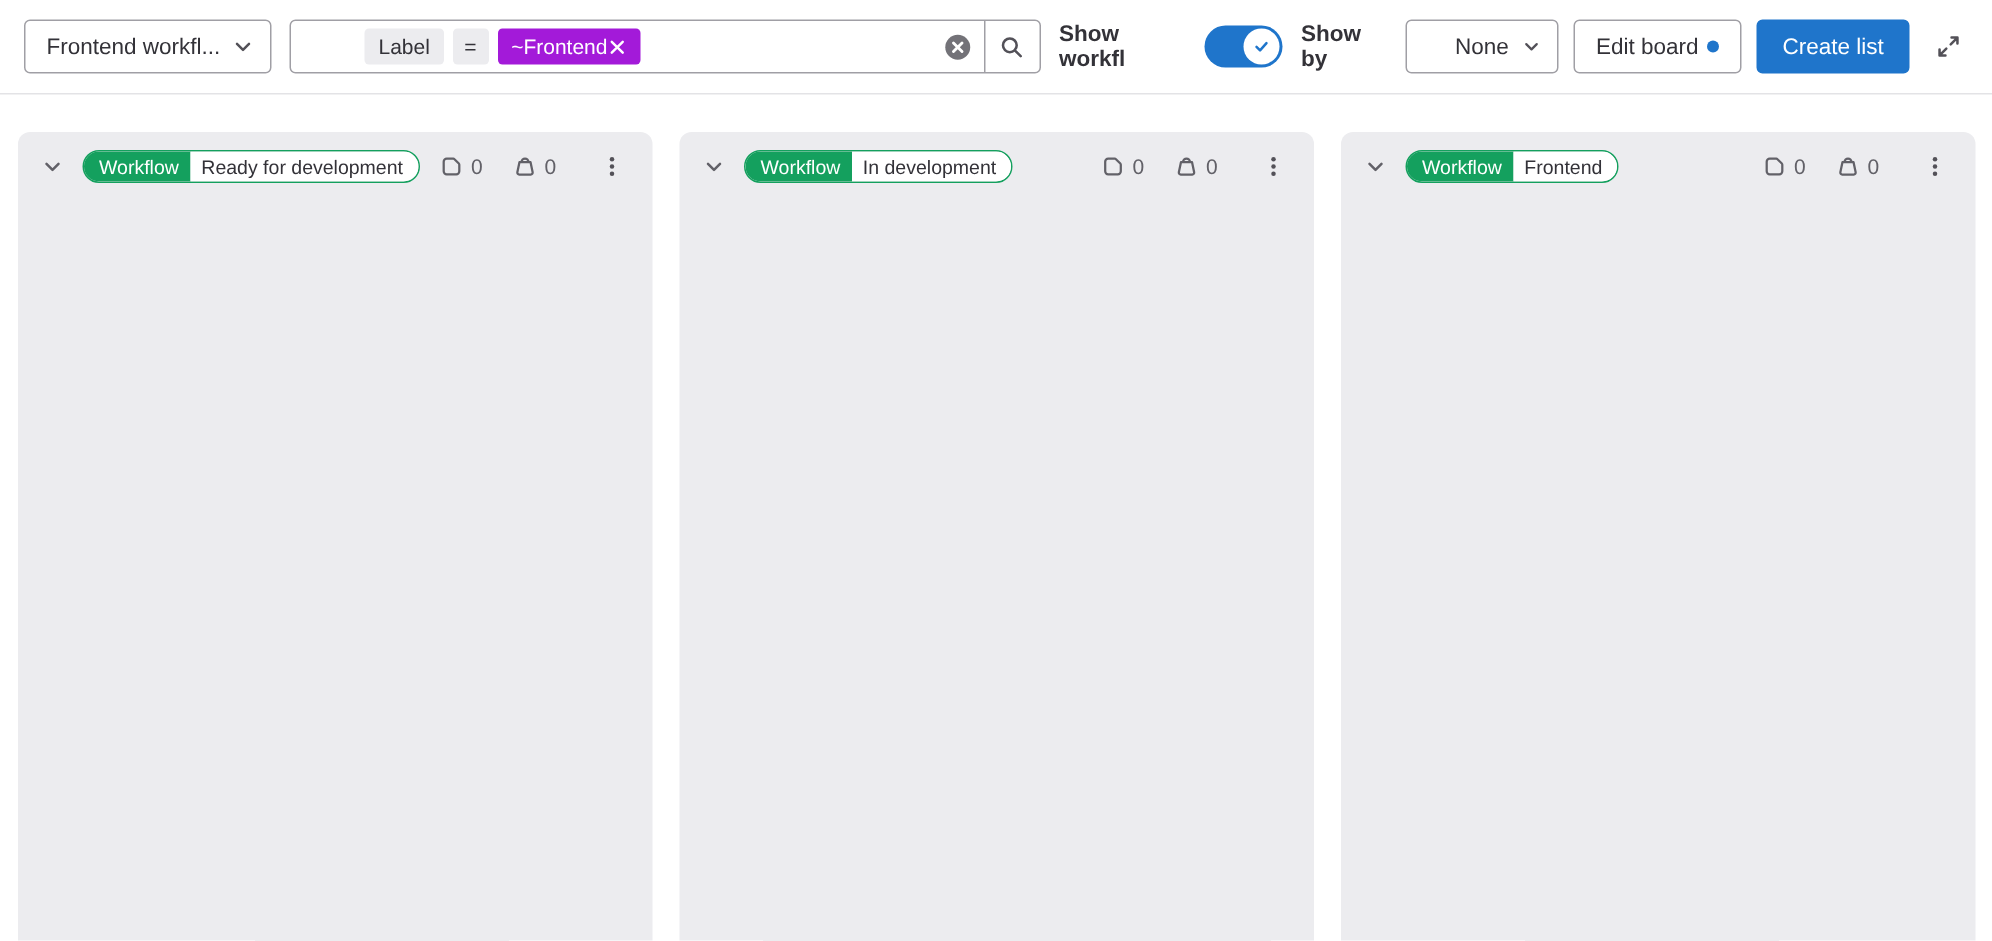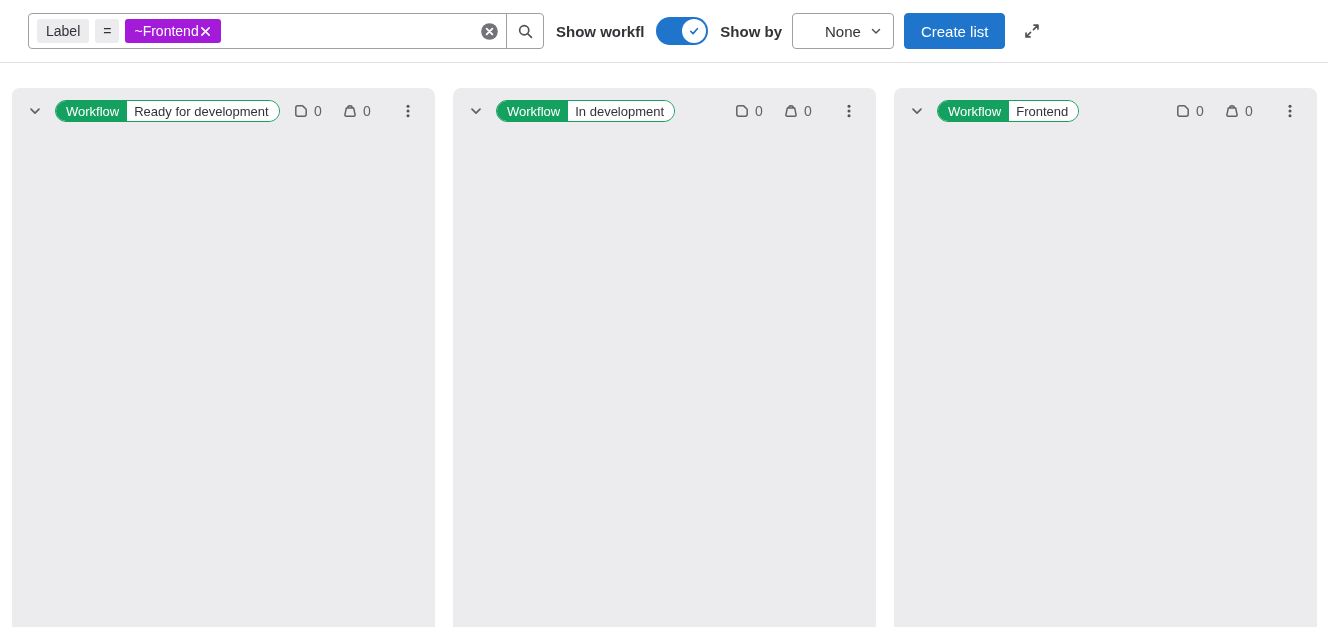--- a/index.html
+++ b/index.html
@@ -15,21 +15,21 @@
     display:inline-flex; align-items:center; justify-content:center;
     height:36px; border:1px solid #a09fa5; border-radius:4px; background:#fff;
     font-size:15px; color:#333238; cursor:pointer; white-space:nowrap;
   }
   .board-switcher { width:170px; padding:0 10px 0 14px; justify-content:space-between; }
   .board-switcher .bs-label { overflow:hidden; text-overflow:ellipsis; white-space:nowrap; }
 
   .filter-bar {
     display:flex; align-items:center; height:36px; width:516px;
     border:1px solid #a09fa5; border-radius:4px; background:#fff;
-    margin-left:12px; overflow:hidden;
+    margin-left:12px; overflow:hidden;padding-left:41px;
   }
   .tokens { display:flex; align-items:center; gap:6px; padding-left:8px; flex:1 1 auto; }
   .chip {
     display:inline-flex; align-items:center; height:24px; padding:0 9px;
     background:#ececef; border-radius:3px; font-size:14px; color:#333238;
   }
   .chip.operator { padding:0 8px; }
   .chip.value { background:#a31ad9; color:#fff; gap:0; border-radius:3px; }
   .chip.value .x-icon { display:inline-flex; cursor:pointer; }
   .clear-btn {
@@ -94,20 +94,28 @@
     display:inline-flex; align-items:center; justify-content:center; width:18px; height:22px; padding:0;
   }
 
   svg { display:block; }
 </style>
 </head>
 <body>
 
 <div class="topbar">
 
+  <button class="btn board-switcher">
+    <span class="bs-label">Frontend workfl...</span>
+    <span>
+      <svg width="16" height="16" viewBox="0 0 16 16">
+          <path d="M4 6.2 L8 10.2 L12 6.2" fill="none" stroke="#535158" stroke-width="1.7" stroke-linecap="round" stroke-linejoin="round"></path>
+        </svg>
+    </span>
+  </button>
 
   <div class="filter-bar">
     <div class="tokens">
       <span class="chip">Label</span>
       <span class="chip operator">=</span>
       <span class="chip value">
         <span>~Frontend</span>
         <span class="x-icon">
           <svg width="13" height="13" viewBox="0 0 16 16">
               <path d="M3.5 3.5 L12.5 12.5 M12.5 3.5 L3.5 12.5" stroke="#fff" stroke-width="2" stroke-linecap="round"></path>
@@ -150,20 +158,24 @@
 
   <button class="btn group-by-btn">
     <span>None</span>
     <span>
       <svg width="14" height="14" viewBox="0 0 16 16">
           <path d="M4 6.2 L8 10.2 L12 6.2" fill="none" stroke="#535158" stroke-width="1.7" stroke-linecap="round" stroke-linejoin="round"></path>
         </svg>
     </span>
   </button>
 
+  <button class="btn edit-board-btn">
+    <span>Edit board</span>
+    <span class="edit-dot"></span>
+  </button>
 
   <button class="btn create-list-btn">
     <span>Create list</span>
   </button>
 
   <button class="expand-btn">
     <span>
       <svg width="18" height="18" viewBox="0 0 16 16" fill="none" stroke="#535158" stroke-width="1.5" stroke-linecap="round" stroke-linejoin="round">
         <path d="M9.3 6.7 L13.3 2.7 M9.8 2.7 H13.3 V6.2"></path>
         <path d="M6.7 9.3 L2.7 13.3 M2.7 9.8 V13.3 H6.2"></path>

